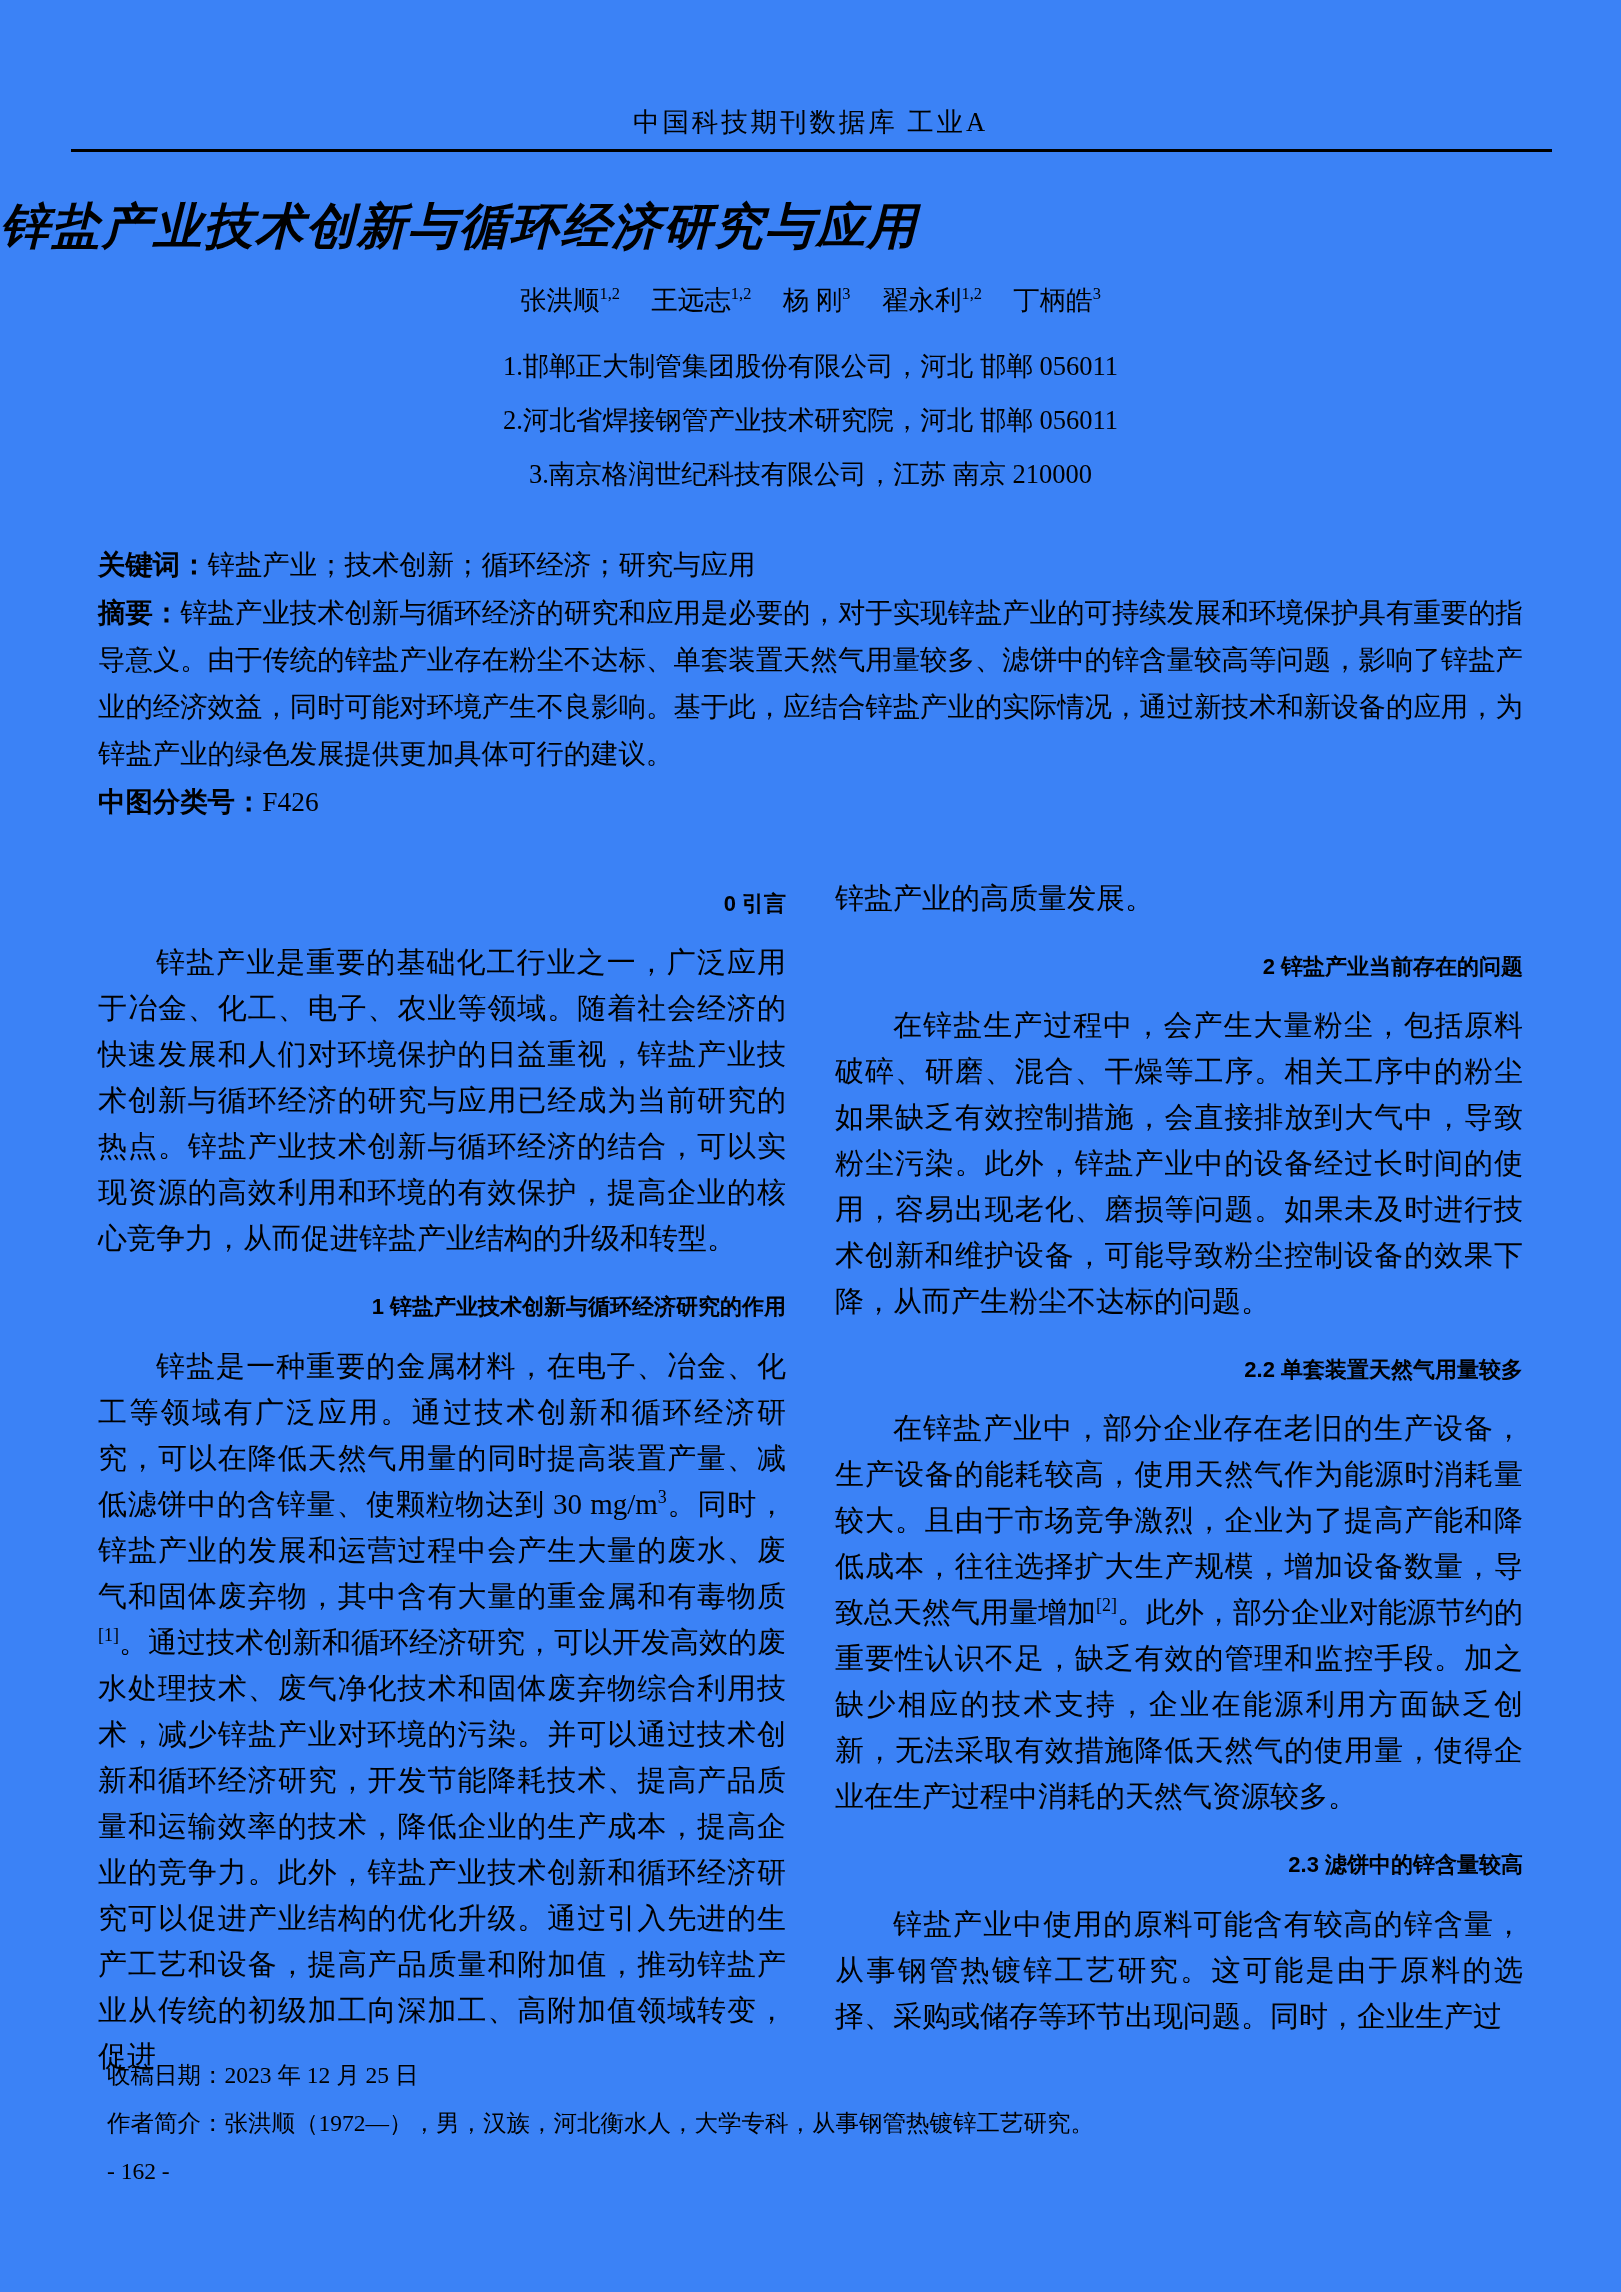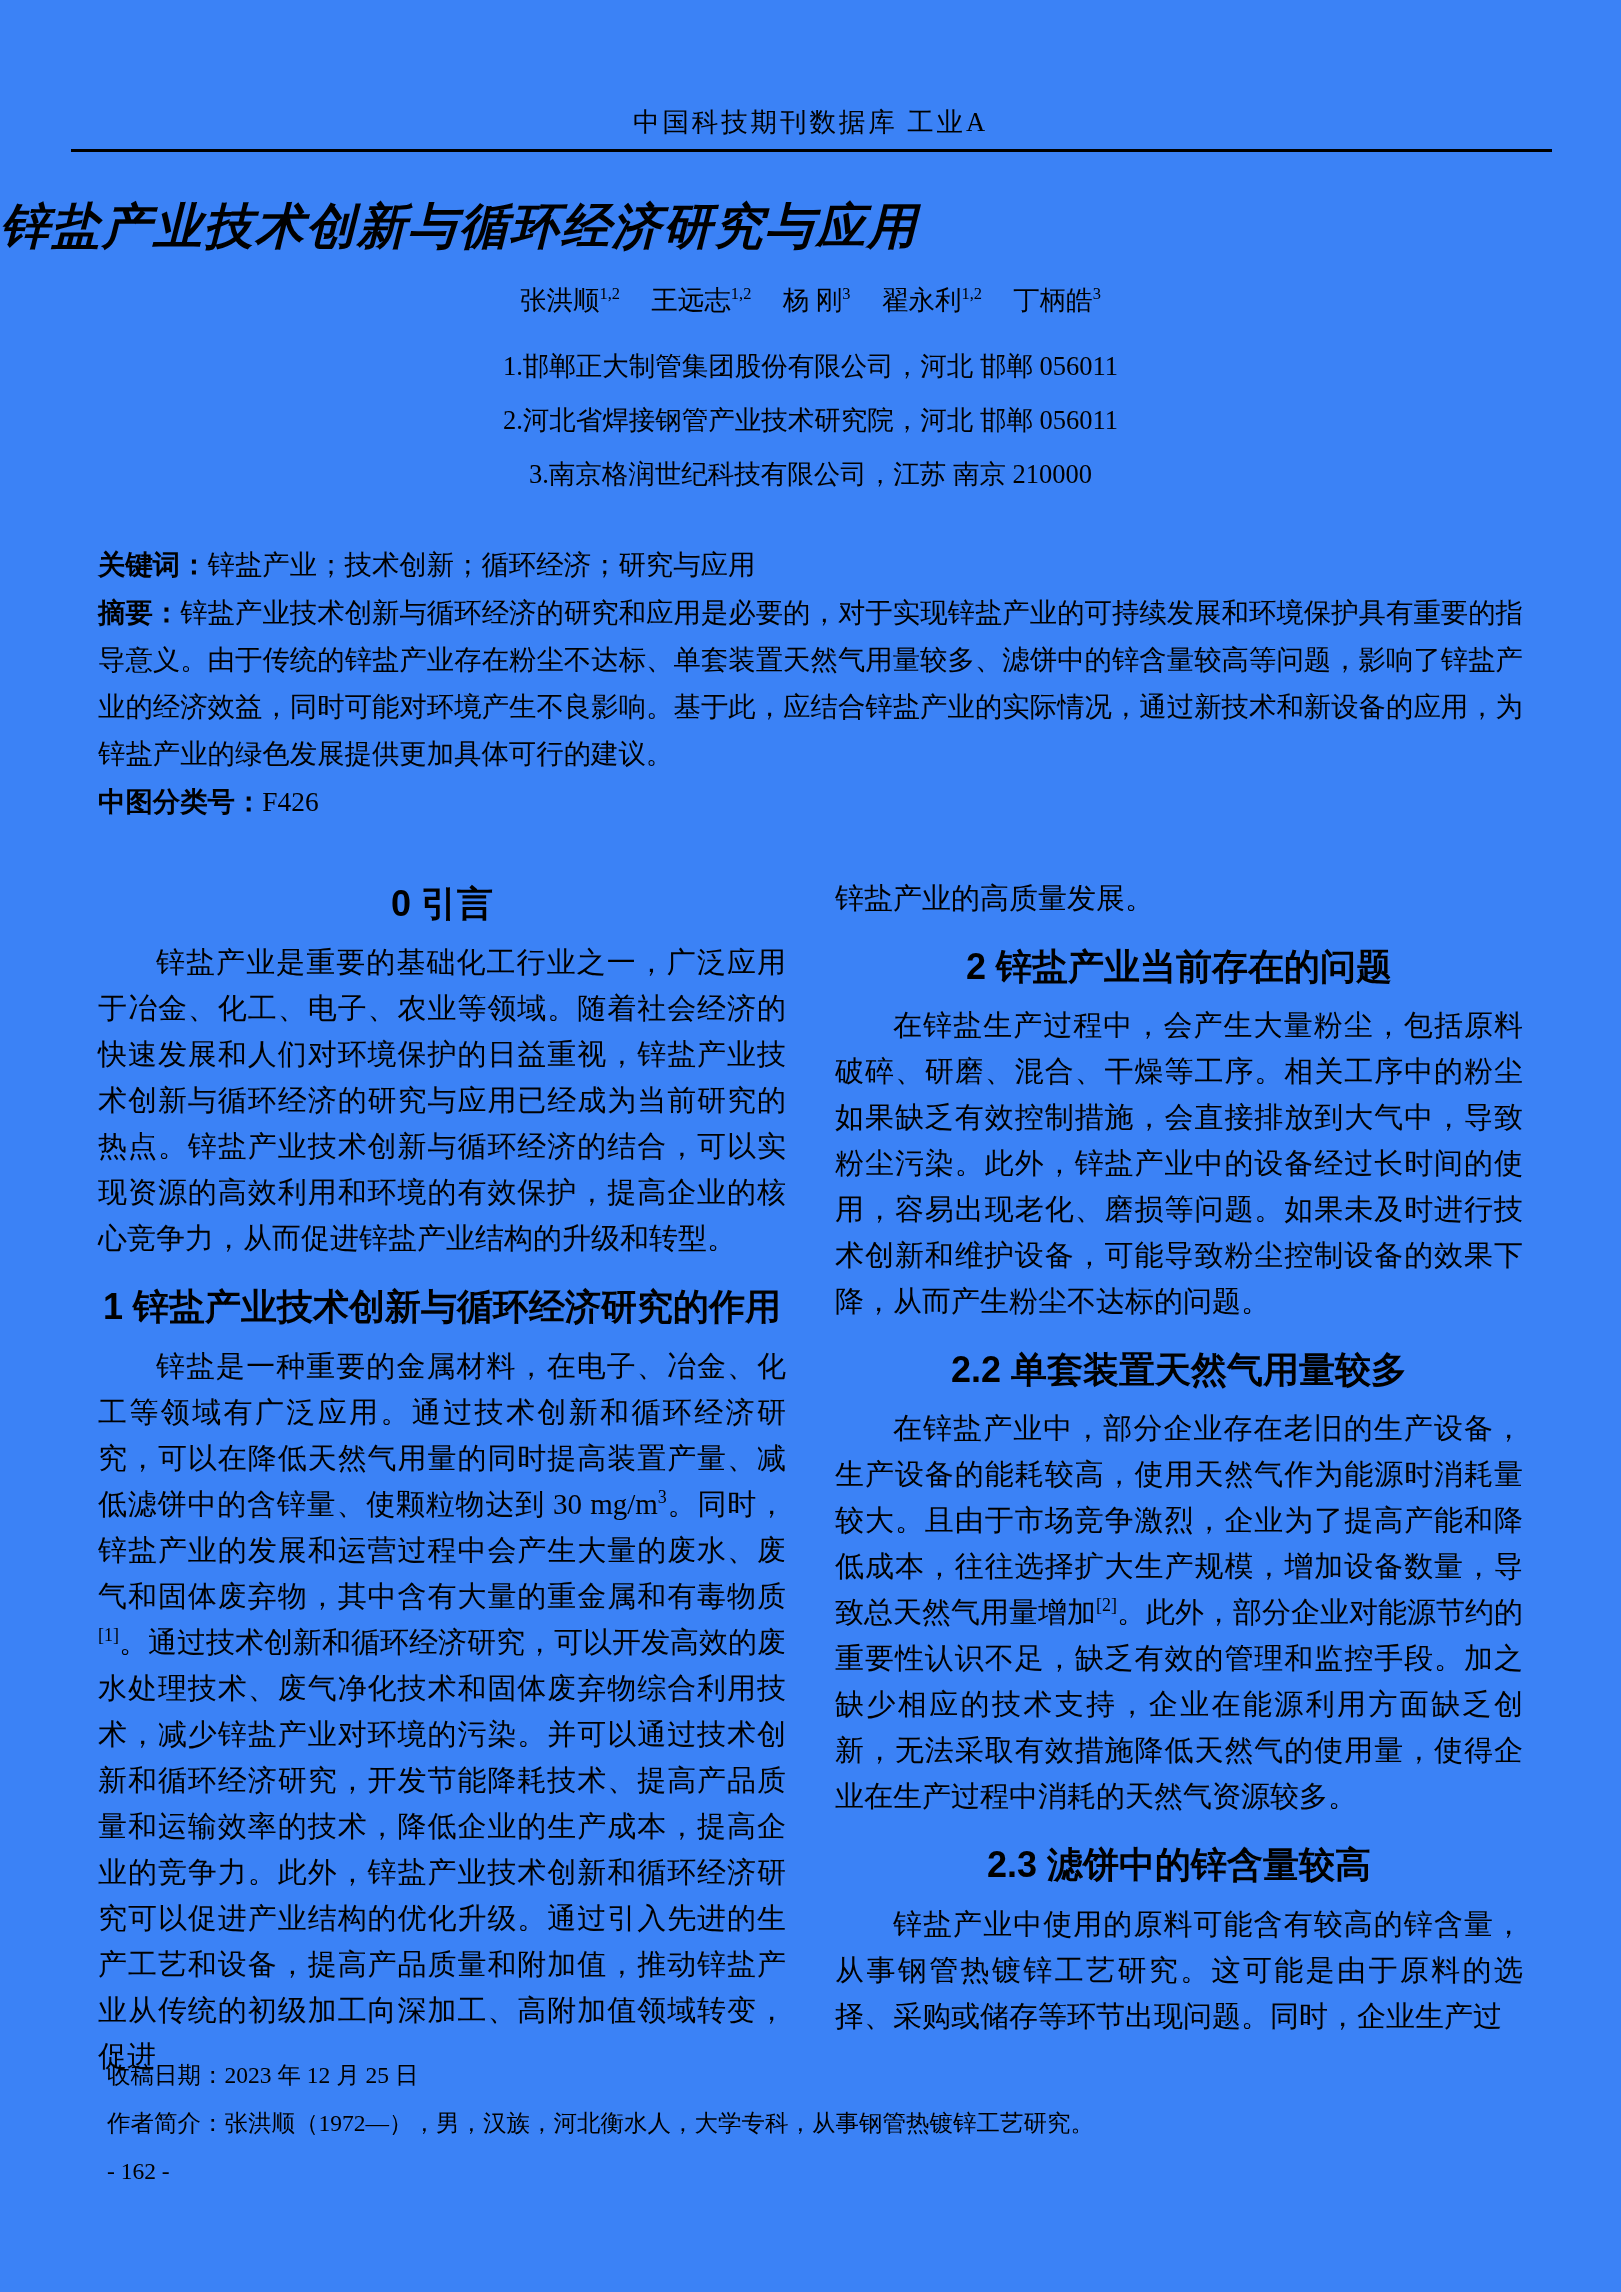--- a/index.html
+++ b/index.html
@@ -49,23 +49,23 @@
     position:absolute;top:875px;left:98px;width:1425px;
     display:flex;gap:49px;
   }
   .col{
     width:688px;font-size:29px;line-height:46px;
     text-align:justify;text-justify:inter-character;word-break:break-all;
   }
   .col p{margin:0;text-indent:2em;}
   .col p.cont{text-indent:0;}
   .col h3.sec{
-    font-size:36px;font-weight:700;line-height:39px;
+    font-size:22px;font-weight:700;line-height:39px;
     font-family:"Liberation Sans", sans-serif;
-    margin:25.5px 0 16.7px;text-align:center;text-indent:0;word-break:keep-all;
+    margin:25.5px 0 16.7px;text-align:right;text-indent:0;word-break:keep-all;
   }
   .col h3.sec:first-child{margin-top:8.8px;}
   .footer{
     position:absolute;top:2047px;left:98px;width:1274px;
     font-size:23.5px;line-height:39px;text-align:left;
   }
   .footer div{margin:9px;}
 </style>
 </head>
 <body>

